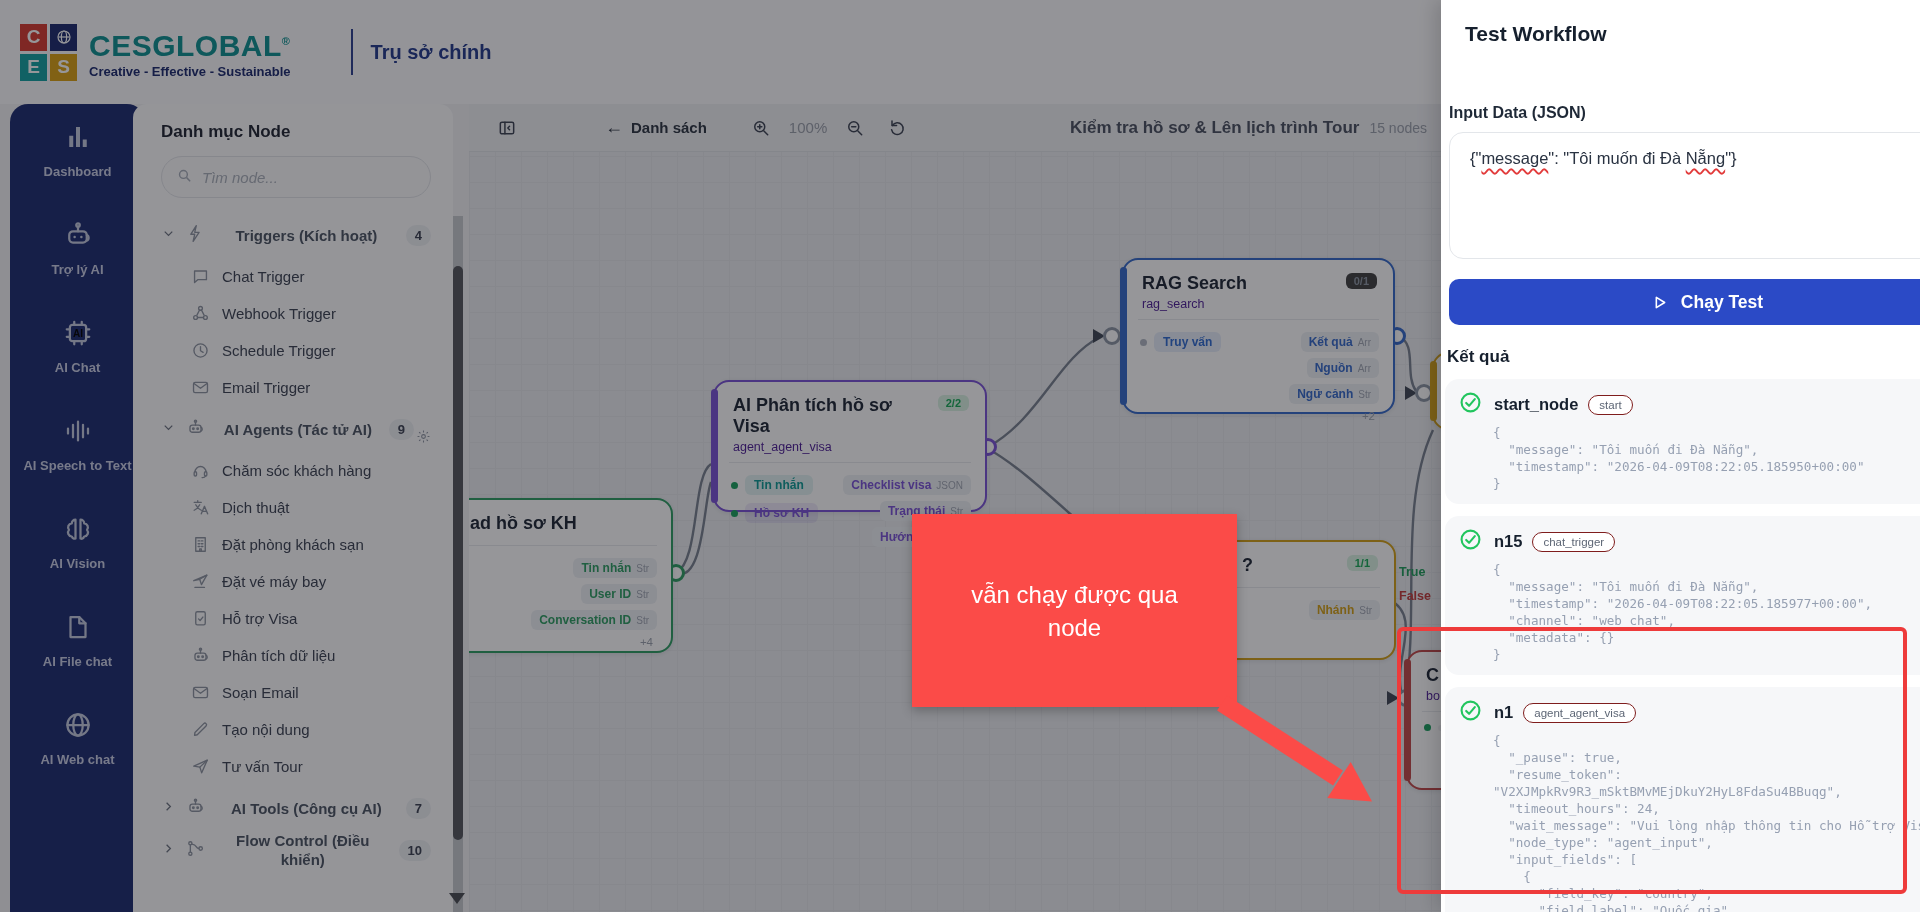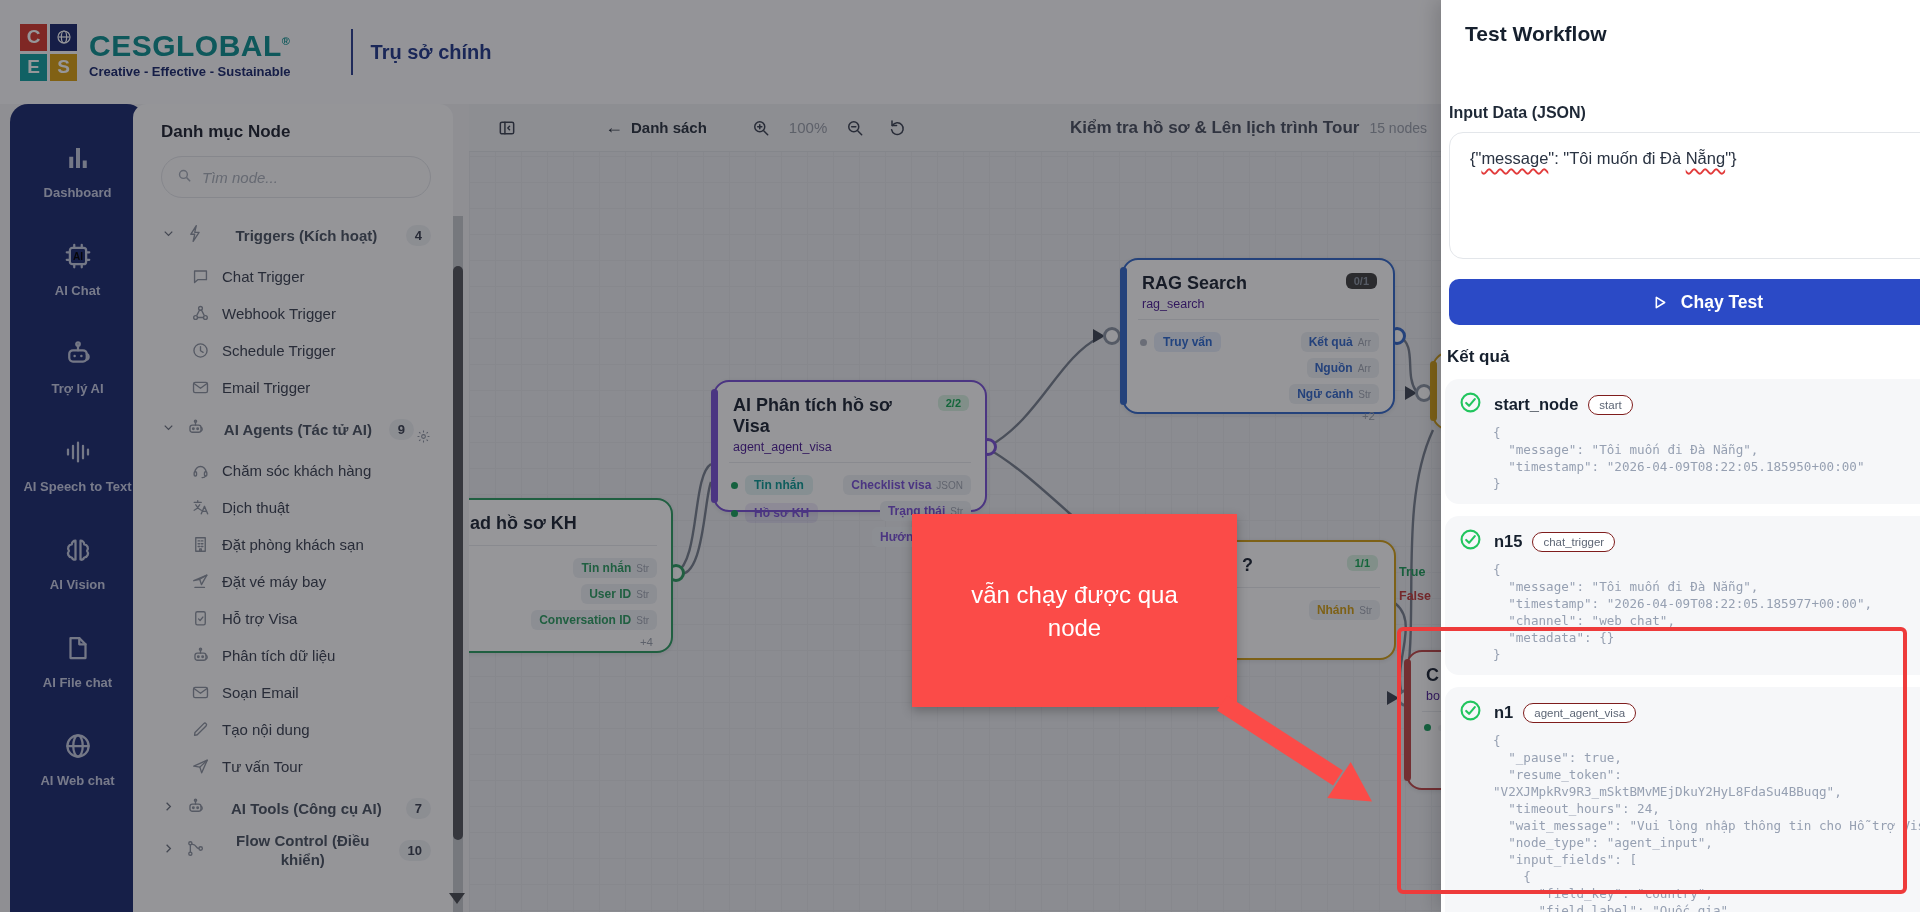--- a/index.html
+++ b/index.html
@@ -13,21 +13,21 @@
   .logo-sq { display:flex; align-items:center; justify-content:center; color:#fff; font-weight:bold; font-size:19px; }
   .lg-c { background:#d63a2f; } .lg-globe { background:#1b2a6e; } .lg-e { background:#13a0a0; } .lg-s { background:#d9a012; }
   .brand-txt { margin-left:12px; }
   .brand-name { color:#0d9090; font-weight:800; font-size:30px; letter-spacing:.5px; line-height:30px; }
   .brand-name sup { font-size:11px; }
   .brand-tag { color:#1b2a6e; font-size:13px; font-weight:600; margin-top:3px; }
   .top-divider { width:2px; height:46px; background:#2c3f8f; margin:0 18px 0 60px; }
   .location { color:#223a8c; font-size:20px; font-weight:600; }
 
   
-  .sidebar { position:absolute; left:10px; top:104px; width:135px; height:808px; background:#1c2b6f; border-top-left-radius:18px; border-top-right-radius:18px; display:flex; flex-direction:column; align-items:center; padding-top:39px; }
+  .sidebar { position:absolute; left:10px; top:104px; width:135px; height:808px; background:#1c2b6f; border-top-left-radius:18px; border-top-right-radius:18px; display:flex; flex-direction:column; align-items:center; padding-top:18px; }
   .sb-item { width:100%; display:flex; flex-direction:column; align-items:center; margin-bottom:40px; cursor:pointer; }
   .sb-item svg { width:30px; height:30px; stroke:#c3c9de; fill:none; stroke-width:1.8; stroke-linecap:round; stroke-linejoin:round; }
   .sb-item .filled { fill:#c3c9de; stroke:none; }
   .sb-label { color:#c8cde4; font-size:13px; font-weight:600; margin-top:8px; text-align:center; line-height:16px; padding:0 4px; }
 
   
   .node-panel { position:absolute; left:133px; top:104px; width:320px; height:808px; background:#fdfdfe; border-top-left-radius:14px; border-top-right-radius:14px; padding:18px 22px 0 28px; }
   .np-title { font-size:17px; font-weight:700; color:#1f2430; }
   .np-search { margin-top:14px; height:42px; border:1.5px solid #e3e5e8; background:#fbfbfc; border-radius:21px; display:flex; align-items:center; padding:0 14px; }
   .np-search svg { width:17px; height:17px; stroke:#a6adb8; fill:none; stroke-width:2; }
@@ -142,36 +142,36 @@
 
   <nav class="sidebar" id="sidebar">
       <div class="sb-item">
         <span><svg viewBox="0 0 24 24">
             <path class="filled" d="M5 20v-9h3.2v9zM10.4 20V4h3.2v16zM15.8 20v-6h3.2v6z"></path>
           </svg></span>
         <span class="sb-label">Dashboard</span>
       </div>
       <div class="sb-item">
         <span><svg viewBox="0 0 24 24">
-            <rect x="5.5" y="5.5" width="13" height="13" rx="2"></rect>
-            <path d="M9 5.5V3M15 5.5V3M9 21v-2.5M15 21v-2.5M5.5 9H3M5.5 15H3M21 9h-2.5M21 15h-2.5"></path>
-            <text x="12" y="15" text-anchor="middle" font-size="8" font-weight="bold" fill="currentColor" stroke="none">AI</text>
-          </svg></span>
-        <span class="sb-label">AI Chat</span>
-      </div>
-      <div class="sb-item">
-        <span><svg viewBox="0 0 24 24">
             <rect x="5" y="9" width="14" height="9" rx="3"></rect>
             <path d="M12 9V5"></path>
             <circle cx="12" cy="4" r="1.4"></circle>
             <circle cx="9.3" cy="13.5" r="1" class="filled"></circle>
             <circle cx="14.7" cy="13.5" r="1" class="filled"></circle>
             <path d="M19 12c2 .5 2 4 0 4.5"></path>
           </svg></span>
         <span class="sb-label">Trợ lý AI</span>
+      </div>
+      <div class="sb-item">
+        <span><svg viewBox="0 0 24 24">
+            <rect x="5.5" y="5.5" width="13" height="13" rx="2"></rect>
+            <path d="M9 5.5V3M15 5.5V3M9 21v-2.5M15 21v-2.5M5.5 9H3M5.5 15H3M21 9h-2.5M21 15h-2.5"></path>
+            <text x="12" y="15" text-anchor="middle" font-size="8" font-weight="bold" fill="currentColor" stroke="none">AI</text>
+          </svg></span>
+        <span class="sb-label">AI Chat</span>
       </div>
       <div class="sb-item">
         <span><svg viewBox="0 0 24 24">
             <path d="M4 10v4M8 7v10M12 4.5v15M16 7v10M20 10v4"></path>
           </svg></span>
         <span class="sb-label">AI Speech to Text</span>
       </div>
       <div class="sb-item">
         <span><svg viewBox="0 0 24 24">
             <path d="M10 4.5a3 3 0 0 0-3 3 3.2 3.2 0 0 0-2.2 5.2A3.2 3.2 0 0 0 7 18c.6 1.5 2 2 3 1.6V4.5zM14 4.5a3 3 0 0 1 3 3 3.2 3.2 0 0 1 2.2 5.2A3.2 3.2 0 0 1 17 18c-.6 1.5-2 2-3 1.6V4.5z"></path>

